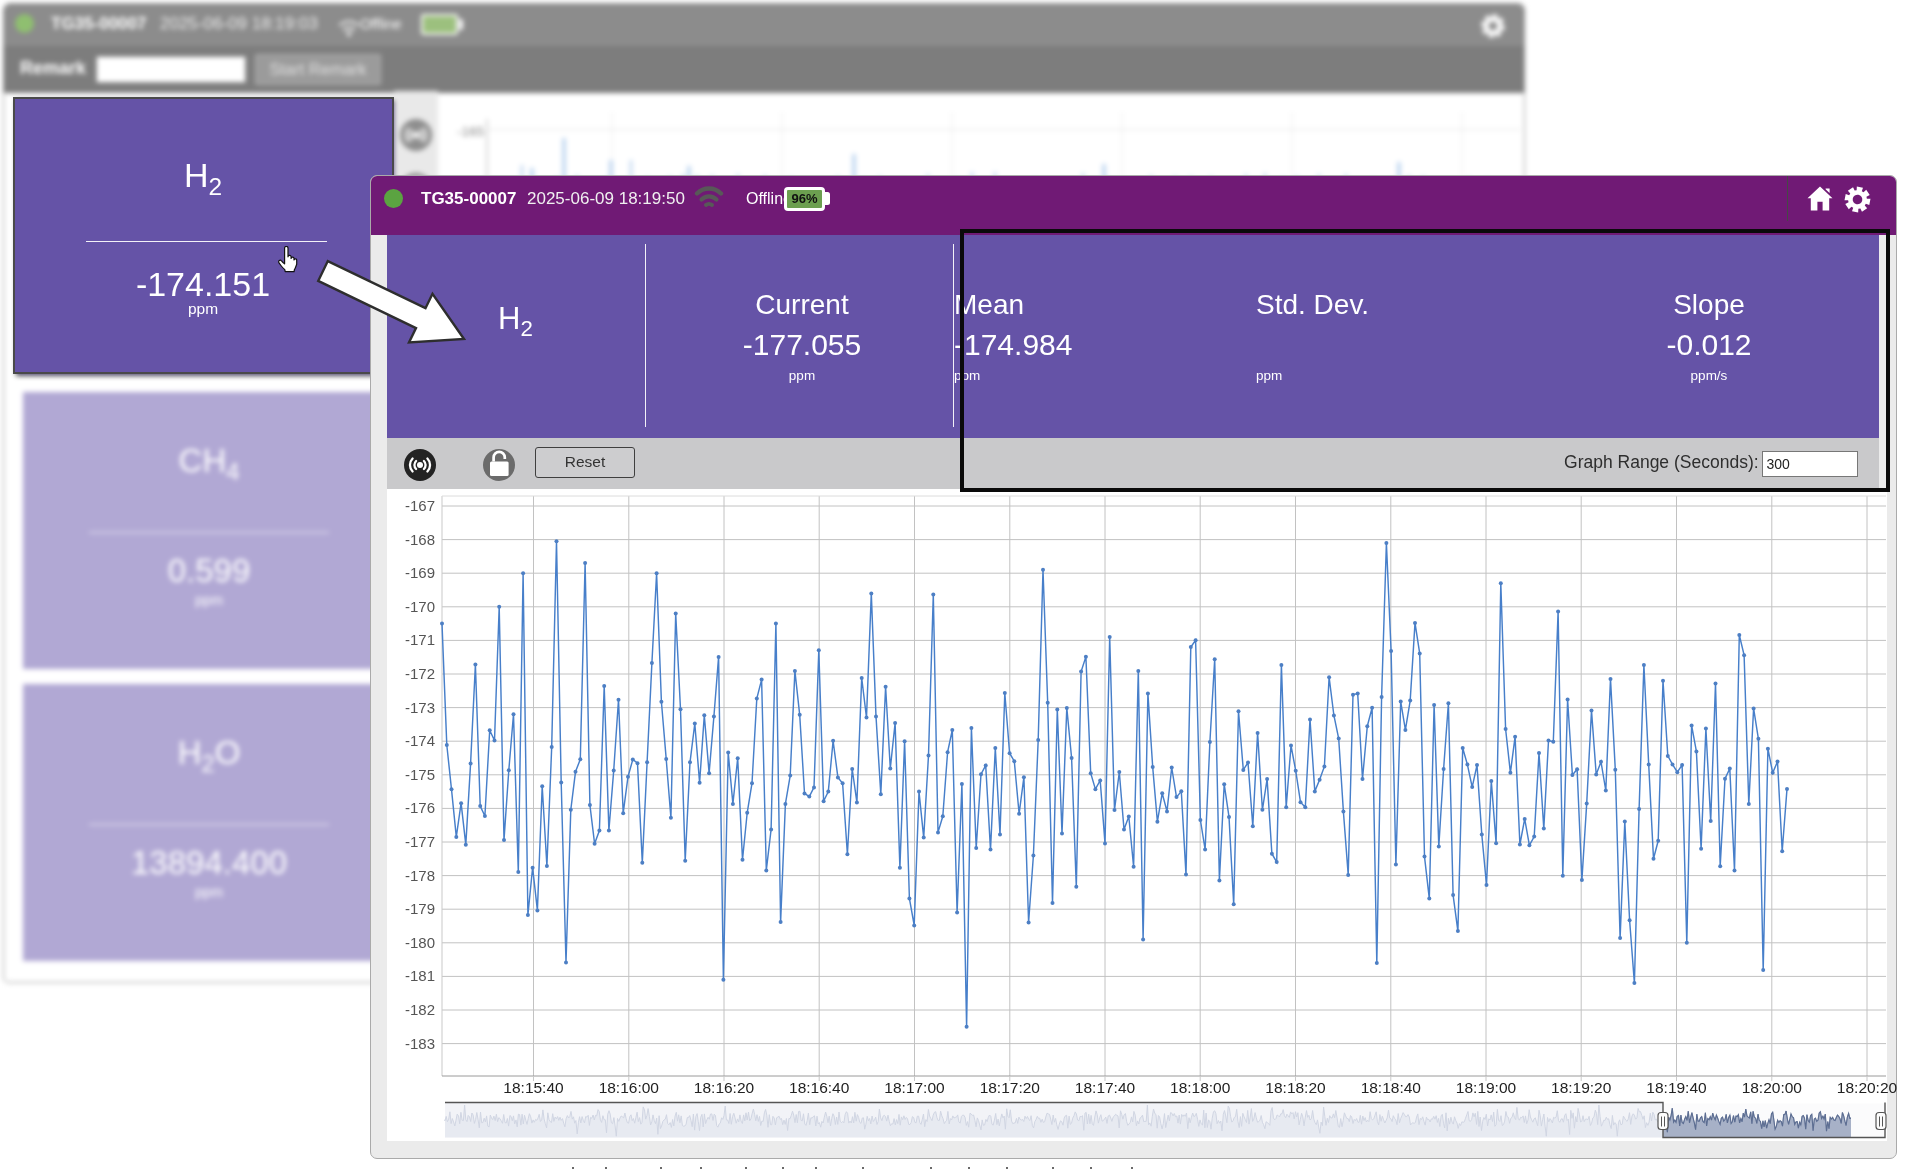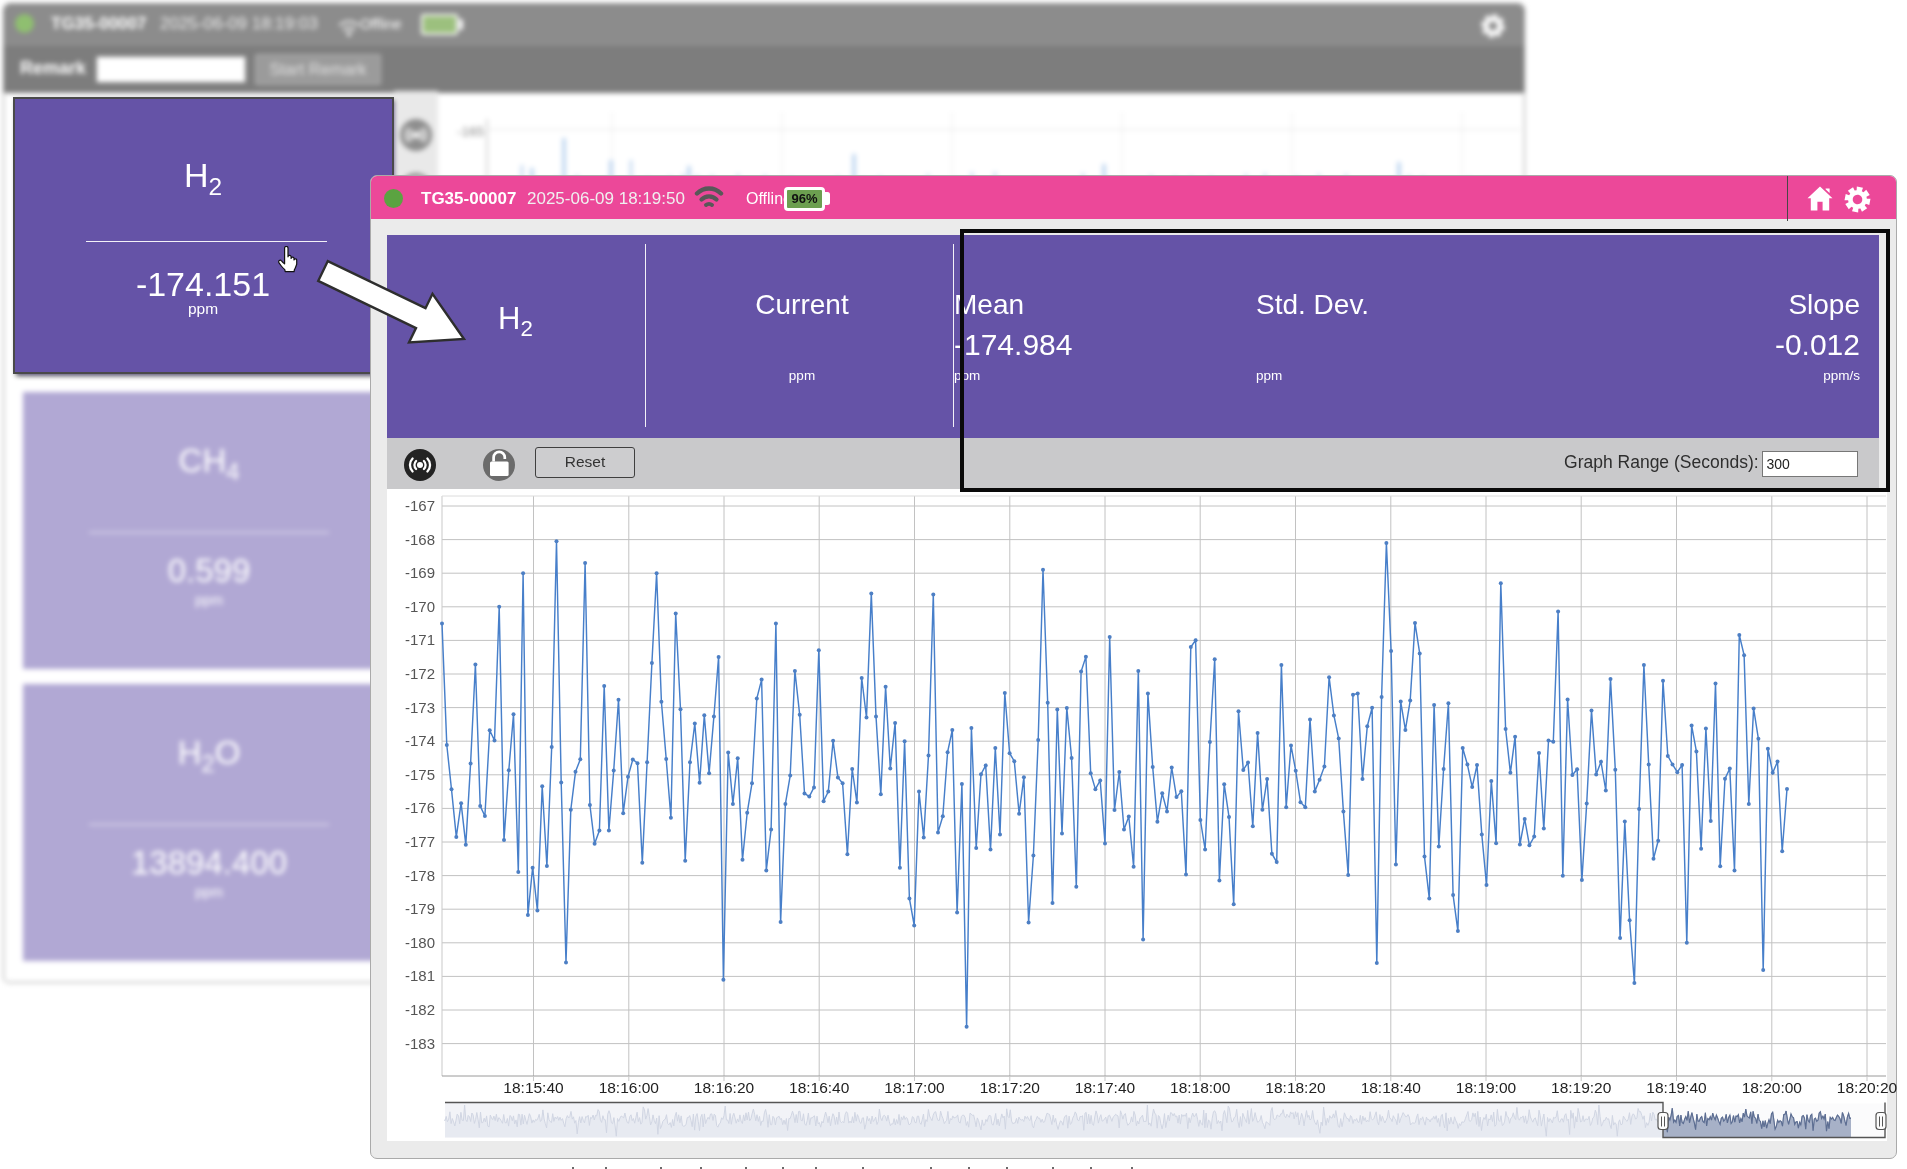--- a/index.html
+++ b/index.html
@@ -165,21 +165,21 @@
   <div class="abs" style="left:0;top:166px;width:100%;font-size:34px">-174.151</div>
   <div class="abs" style="left:0;top:201px;width:100%;font-size:15.5px">ppm</div>
 </div>
 
 <svg class="abs" style="left:277px;top:246px" width="21" height="29" viewBox="0 0 21 29">
   <path d="M7.6 2.1 a1.7 1.7 0 0 1 3.4 0 V10.8 a1.55 1.55 0 0 1 3.1 .25 V12.4 a1.45 1.45 0 0 1 2.9 .3 V14 a1.35 1.35 0 0 1 2.7 .4 V18.2 L18.6 21.2 Q18.2 22.6 17.4 23.6 L17.1 25.6 H8.2 L7.8 23.6 Q5.6 21.8 4.3 20 L2 16.8 a1.6 1.6 0 0 1 2.5 -2 L6 16.5 L7.6 17.8 Z" fill="#fff" stroke="#111" stroke-width="1.2" stroke-linejoin="round"></path>
 </svg>
 
 <div class="abs" style="left:370px;top:175px;width:1527px;height:984px;background:#ebebeb;border:1px solid #aaa;border-radius:7px">
 
-  <div class="abs" style="left:0;top:0;width:100%;height:43px;background:#ec4899;border-radius:6px 6px 0 0">
+  <div class="abs" style="left:0;top:0;width:100%;height:59px;background:#701a75;border-radius:6px 6px 0 0">
     <div class="abs" style="left:13px;top:13px;width:19px;height:19px;border-radius:50%;background:#5ba341"></div>
     <div class="abs" style="left:50px;top:13px;font-size:17px;font-weight:bold;color:#fff">TG35-00007</div>
     <div class="abs" style="left:156px;top:13px;font-size:17px;color:#f0f0f0">2025-06-09 18:19:50</div>
     <svg class="abs" style="left:323px;top:9px" width="30" height="26" viewBox="0 0 30 26">
       <g stroke="#585858" fill="none" stroke-linecap="round">
         <path d="M3 8.5a17 17 0 0 1 24 0" stroke-width="4.4"></path>
         <path d="M7.5 14.5a10.5 10.5 0 0 1 15 0" stroke-width="4.2"></path>
         <path d="M12 20a4.6 4.6 0 0 1 6 0" stroke-width="4"></path>
       </g>
     </svg>
@@ -197,32 +197,33 @@
   </div>
 
   <div class="abs" style="left:16px;top:58.8px;width:1491.6px;height:203.2px;background:#6553a7;color:#fff">
     <div class="abs" style="left:257.5px;top:9.7px;width:1.5px;height:183px;background:rgba(255,255,255,.92)"></div>
     <div class="abs" style="left:565.5px;top:9.7px;width:1.5px;height:183px;background:rgba(255,255,255,.92)"></div>
     <div class="abs" style="left:0;top:0;width:257px;height:100%;text-align:center">
       <div class="abs" style="left:0;top:66px;width:100%;font-size:31px">H<sub>2</sub></div>
     </div>
     <div class="abs" style="left:261px;top:0;width:308px;height:100%;text-align:center">
       <div class="abs" style="left:0;top:54px;width:100%;font-size:28px">Current</div>
+      <div class="abs" style="left:0;top:93px;width:100%;font-size:30px">-177.055</div>
       <div class="abs" style="left:0;top:133px;width:100%;font-size:13.5px">ppm</div>
     </div>
     <div class="abs" style="left:567px;top:0;width:302px;height:100%;text-align:left">
       <div class="abs" style="left:0;top:54px;width:100%;font-size:28px">Mean</div>
       <div class="abs" style="left:0;top:93px;width:100%;font-size:30px">-174.984</div>
       <div class="abs" style="left:0;top:133px;width:100%;font-size:13.5px">ppm</div>
     </div>
     <div class="abs" style="left:869px;top:0;width:302px;height:100%;text-align:left">
       <div class="abs" style="left:0;top:54px;width:100%;font-size:28px">Std. Dev.</div>
       <div class="abs" style="left:0;top:133px;width:100%;font-size:13.5px">ppm</div>
     </div>
-    <div class="abs" style="left:1171px;top:0;width:302px;height:100%;text-align:right">
+    <div class="abs" style="left:1171px;top:0;width:302px;height:100%;text-align:center">
       <div class="abs" style="left:0;top:54px;width:100%;font-size:28px">Slope</div>
       <div class="abs" style="left:0;top:93px;width:100%;font-size:30px">-0.012</div>
       <div class="abs" style="left:0;top:133px;width:100%;font-size:13.5px">ppm/s</div>
     </div>
   </div>
 
   <div class="abs" style="left:16px;top:262px;width:1491.6px;height:51px;background:#c9c9cb">
     <div class="abs" style="left:16.5px;top:10.5px;width:32px;height:32px;border-radius:50%;background:#232323">
       <svg width="32" height="32" viewBox="0 0 32 32">
           <g stroke="#fff" stroke-width="2.3" fill="none" stroke-linecap="round">

